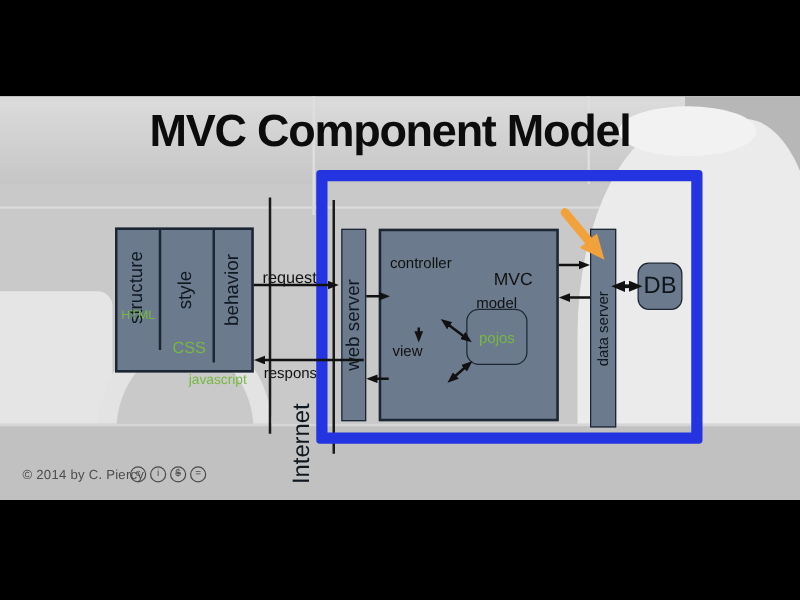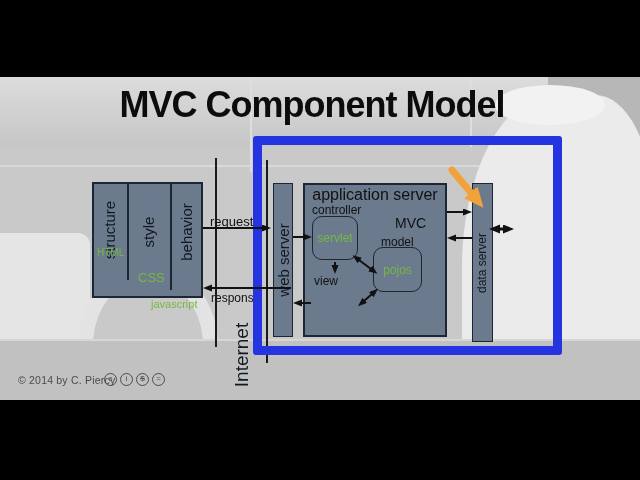--- a/index.html
+++ b/index.html
@@ -101,35 +101,34 @@
   <div class="t" style="left:210px;top:214px;font-size:13px">request</div>
   <div class="t" style="left:211px;top:291px;font-size:12px">response</div>
   <div class="vlabel" style="left:242px;top:355px;font-size:19px;z-index:4">Internet</div>
 
   <div id="blue-box"></div>
 
   <div class="slatebox" id="web-server-bar"></div>
   <div class="vlabel z4" style="left:283px;top:260px;font-size:15px">web server</div>
 
   <div class="slatebox" id="app-server-box"></div>
-  <div class="t z4" style="left:303px;top:186px;width:144px;text-align:center;font-size:16px">application server</div>
   <div class="t z4" style="left:312px;top:203px;font-size:12px">controller</div>
-  <div class="round" id="servlet-box">
-    <span class="greenlbl" style="position:static;font-size:12px">servlet</span>
-  </div>
   <div class="t z4" style="left:395px;top:215px;font-size:14px">MVC</div>
   <div class="t z4" style="left:381px;top:235px;font-size:12px">model</div>
   <div class="round" id="pojos-box">
     <span class="greenlbl" style="position:static;font-size:12px">pojos</span>
   </div>
   <div class="t z4" style="left:314px;top:274px;font-size:12px">view</div>
 
   <div class="slatebox" id="data-server-bar"></div>
   <div class="vlabel z4" style="left:482px;top:263px;font-size:12px">data server</div>
 
+  <div class="round" id="db-box">
+    <span>DB</span>
+  </div>
 
   <svg id="arrows" viewBox="0 0 640 480" xmlns="http://www.w3.org/2000/svg">
     <defs>
       <marker id="ah" markerUnits="userSpaceOnUse" markerWidth="10" markerHeight="8" refX="1" refY="3.5" orient="auto-start-reverse">
         <path d="M0,0 L9,3.5 L0,7 Z" fill="#111"></path>
       </marker>
       <marker id="ahb" markerUnits="userSpaceOnUse" markerWidth="12" markerHeight="10" refX="1" refY="4.5" orient="auto-start-reverse">
         <path d="M0,0 L11,4.5 L0,9 Z" fill="#111"></path>
       </marker>
       <marker id="aho" markerUnits="userSpaceOnUse" markerWidth="22" markerHeight="20" refX="2" refY="9" orient="auto">

